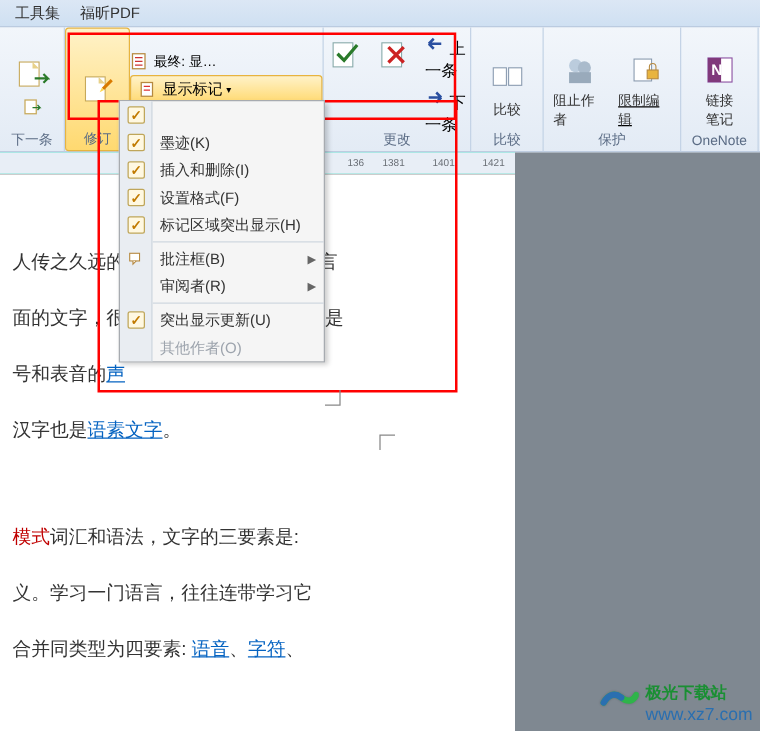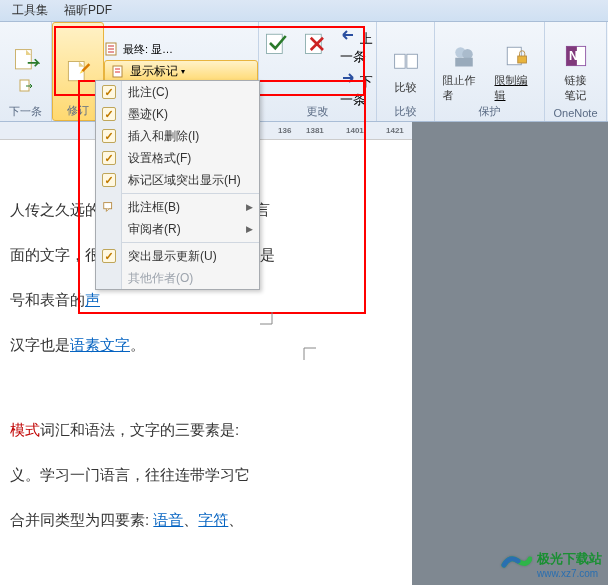--- a/index.html
+++ b/index.html
@@ -42,36 +42,36 @@
 .menu-sep { height: 1px; background: #d0d7e0; margin: 2px 0 2px 26px; }
 .menu-disabled { color: #9da4ad; }
 .check-box { width: 14px; height: 14px; border: 1px solid #bfa65a; background: #fff8e1; display: flex; align-items: center; justify-content: center; border-radius: 2px; }
 .check-mark { color: #c17a00; font-size: 11px; font-weight: bold; }
 .menu-icon-slot { width: 18px; height: 16px; display:flex; align-items:center; justify-content:center; }
 
 .red-box { position: absolute; border: 2px solid #f00; pointer-events: none; }
 .red-box-1 { top: 26px; left: 54px; width: 311px; height: 70px; }
 .red-box-2 { top: 80px; left: 78px; width: 288px; height: 234px; }
 
-.ruler { position: absolute; top: 122px; left: 0; right: 196px; height: 18px; background: #5eead4; border-bottom: 1px solid #ccc; display: flex; align-items: center; overflow: hidden; font-size: 9px; color: #777; font-weight: bold; }
+.ruler { position: absolute; top: 122px; left: 0; right: 196px; height: 18px; background: #5eead4; border-bottom: 1px solid #ccc; display: flex; align-items: center; overflow: hidden; font-size: 9px; color: #777; }
 .ruler-bg { position: absolute; left: 0; right: 0; top: 0; bottom: 0; background: #e8eef6; }
 .ruler-tick { position: absolute; top: 4px; font-size: 8px; color: #6a6f76; }
 
 .doc-area { position: absolute; top: 140px; left: 0; width: 412px; bottom: 0; background: #fff; padding: 50px 10px 10px 10px; font-size: 15px; line-height: 2.6; color: #333; }
 .gray-panel { position: absolute; top: 122px; left: 412px; right: 0; bottom: 0; background: #7f8891; }
 
 .doc-area .para { margin-bottom: 6px; }
 .red-text { color: #c00000; }
 .link { color: #0563c1; text-decoration: underline; }
 
 .crop-marks { position: absolute; top: 172px; left: 260px; width: 56px; height: 48px; z-index: 5; pointer-events: none; }
 
 .watermark { position: absolute; right: 6px; bottom: 6px; display: flex; align-items: center; gap: 5px; font-size: 13px; color: #1a8f33; z-index: 30; }
 .watermark svg { filter: drop-shadow(0 0 1px rgba(0,0,0,0.2)); }
-.wm-sub { font-size: 10px; color: #2a6fb0; }
+.wm-sub { font-size: 14px; color: #2a6fb0; }
 
 .small-row { display: flex; align-items: center; height: 18px; }
 .pair-col { display: flex; flex-direction: column; gap: 2px; }
 </style>
 </head>
 <body>
 
 <div class="titlebar">
   <span>工具集</span>
   <span>福昕PDF</span>
@@ -215,21 +215,20 @@
 </div>
 
 <div class="dropdown-menu">
   <div class="menu-leftbar"></div>
   <div class="menu-item">
     <div class="menu-check">
         <div class="check-box">
           <span class="check-mark">✓</span>
         </div>
       </div>
-    <span class="menu-text">批注(C)</span>
   </div>
   <div class="menu-item">
     <div class="menu-check">
         <div class="check-box">
           <span class="check-mark">✓</span>
         </div>
       </div>
     <span class="menu-text">墨迹(K)</span>
   </div>
   <div class="menu-item">

